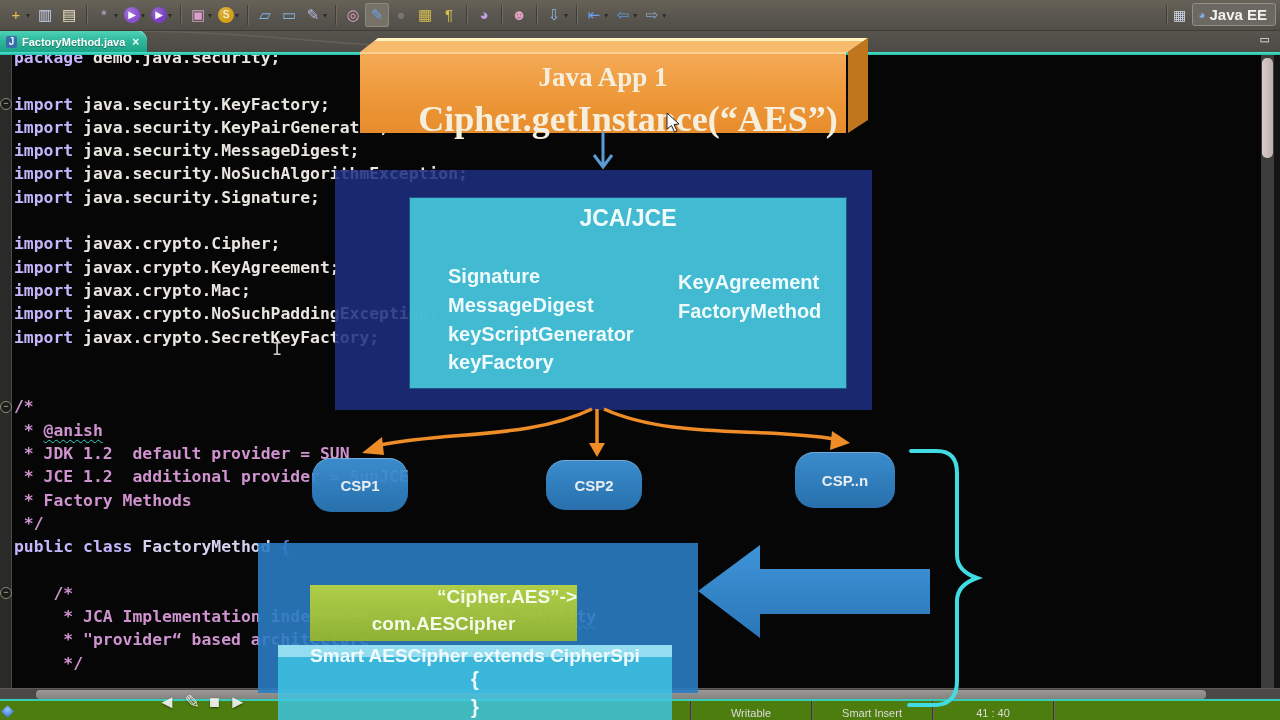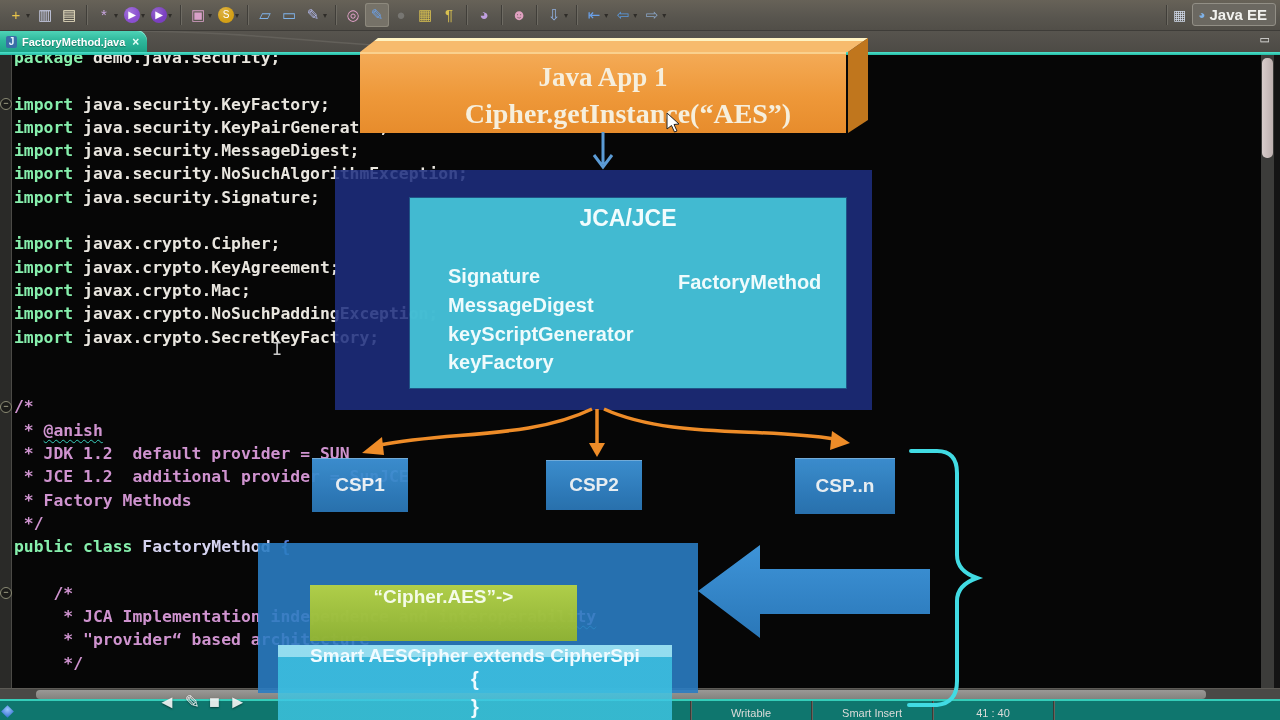--- a/index.html
+++ b/index.html
@@ -43,77 +43,77 @@
 
   
   .editor{left:0;top:30px;width:1280px;height:658px;background:#060606;z-index:1;}
   .ruler{left:0;top:42px;width:11px;height:646px;background:#2a2a28;border-right:1px solid #4b4a46;z-index:6;}
   .fold{position:absolute;left:0;width:10px;height:10px;border:1px solid #8a8a74;border-radius:50%;
     color:#cfcfae;font-size:9px;line-height:9px;text-align:center;background:#1c1c1a;}
   .code{left:14px;top:46px;z-index:5;white-space:pre;
     font-family:"DejaVu Sans Mono","Liberation Mono",monospace;
     font-size:16.4px;line-height:23.3px;font-weight:bold;}
   .cl{height:23.3px;}
-  .kw{color:#86efac;}
+  .kw{color:#c4b5fd;}
   .pl{color:#e9e6df;}
   .cm{color:#cf93cf;}
   .ty{color:#d5d3f0;}
   .br{color:#5b80d6;}
   .sq{text-decoration:underline;text-decoration-style:wavy;text-decoration-color:#39d0bd;
     text-decoration-thickness:1px;text-underline-offset:3px;}
   .ibeam{left:272px;top:339px;z-index:6;color:#c9c9c9;font-family:"DejaVu Sans Mono",monospace;
     font-size:17px;font-weight:normal;}
 
   
   .vscroll{left:1261px;top:55px;width:13px;height:633px;background:#3c3c3a;z-index:8;}
   .vthumb{left:1262px;top:58px;width:11px;height:100px;background:linear-gradient(90deg,#d8cccb,#bdb0af);
     border-radius:5px;z-index:9;}
   .vstrip{left:1274px;top:55px;width:6px;height:633px;background:#141414;z-index:8;}
   .hscroll{left:0;top:688px;width:1280px;height:13px;background:#4a4946;border-top:1px solid #5c5a55;z-index:8;}
   .hthumb{left:36px;top:690px;width:1170px;height:9px;background:linear-gradient(180deg,#9a9996,#83827e);
     border-radius:4px;z-index:9;}
 
   
   .status-teal{left:0;top:699px;width:1280px;height:2px;background:#35cdb9;z-index:10;}
-  .statusbar{left:0;top:701px;width:1280px;height:19px;background:#0f766e;z-index:10;display:flex;}
+  .statusbar{left:0;top:701px;width:1280px;height:19px;background:#4d7c0f;z-index:10;display:flex;}
   .sb-cells{position:absolute;left:690px;top:0;height:19px;display:flex;}
   .scell{width:120px;border-left:1px solid #3b3a36;box-shadow:inset 1px 0 0 #68665f;
     font-size:11px;color:#dcdcda;text-align:center;padding-top:6px;}
   .scell-end{width:40px;border-left:1px solid #3b3a36;box-shadow:inset 1px 0 0 #68665f;}
   .gem{left:3px;top:707px;width:9px;height:9px;background:radial-gradient(circle at 35% 35%,#9cc4ff,#2f6fd0);
     transform:rotate(45deg);z-index:12;}
 
   
   .overlay{left:0;top:0;width:1280px;height:720px;z-index:30;pointer-events:none;font-weight:bold;}
   .app-top{left:360px;top:38px;width:508px;height:14px;
     background:linear-gradient(180deg,#fff3c2 0 22%,#f7bb6d 22%);
     clip-path:polygon(18px 0,508px 0,488px 14px,0 14px);}
   .app-right{left:846px;top:38px;width:24px;height:96px;background:#c0761d;
     clip-path:polygon(2px 14px,22px 0,22px 82px,2px 95px);}
   .app-front{left:360px;top:52px;width:486px;height:81px;
     background:linear-gradient(180deg,#f4ab57 0%,#ee9839 55%,#e78c2c 100%);
     box-shadow:inset 0 2px 0 rgba(255,240,190,.55);}
   .app-l1{left:360px;top:62px;width:486px;text-align:center;font-family:"Liberation Serif",serif;
     font-size:27px;color:#f6efdd;}
   .app-l2{left:360px;top:98px;width:536px;text-align:center;font-family:"Liberation Serif",serif;
-    font-size:28px;color:#f6efdd;}
+    font-size:36px;color:#f6efdd;}
   .navy{left:335px;top:170px;width:537px;height:240px;background:rgba(30,46,128,0.87);}
   .cyan{left:410px;top:198px;width:436px;height:190px;background:rgba(70,198,216,0.93);
     box-shadow:0 0 0 1px rgba(40,150,170,.4);}
   .jca-title{left:410px;top:205px;width:436px;text-align:center;font-size:23px;color:#f2fcfd;}
   .jca-col{position:absolute;font-size:20px;line-height:28.8px;color:#effbfc;}
   .jitem{height:28.8px;}
   .csp{position:absolute;background:linear-gradient(180deg,#3e94d8,#2a76b6);opacity:.95;
-    color:#f4fafe;font-size:19px;display:flex;align-items:center;justify-content:center;
-    box-shadow:inset 0 1px 0 rgba(255,255,255,.3);}
+    color:#f4fafe;font-size:15px;display:flex;align-items:center;justify-content:center;
+    box-shadow:inset 0 1px 0 rgba(255,255,255,.3);border-radius:19px;}
   .provider{left:258px;top:543px;width:440px;height:150px;background:rgba(42,124,194,0.9);}
   .prov-title{left:258px;top:555px;width:380px;text-align:center;font-size:21px;color:#eaf4fb;}
   .greenhl{left:310px;top:585px;width:267px;height:56px;
     background:linear-gradient(180deg,rgba(190,216,62,.9),rgba(156,186,36,.88));}
-  .hl-l1{left:310px;top:586px;width:267px;text-align:center;font-size:19px;color:#f4fbe8;}
+  .hl-l1{left:310px;top:586px;width:267px;text-align:right;font-size:19px;color:#f4fbe8;}
   .hl-l2{left:310px;top:613px;width:267px;text-align:center;font-size:19px;color:#f4fbe8;}
   .spi{left:278px;top:645px;width:394px;height:75px;
     background:linear-gradient(180deg,rgba(160,232,246,.9) 0 16%,rgba(62,198,228,.82) 16%);}
   .spi-l1{left:278px;top:645px;width:394px;text-align:center;font-size:19px;color:#f0fbff;}
   .spi-open{left:278px;top:668px;width:394px;text-align:center;font-size:20px;color:#f0fbff;}
   .spi-close{left:278px;top:696px;width:394px;text-align:center;font-size:20px;color:#f0fbff;}
   .bigarrow{left:698px;top:545px;width:232px;height:93px;
     background:linear-gradient(180deg,#3e94d8,#2a77b8);
     clip-path:polygon(0 46px,62px 0,62px 24px,232px 24px,232px 69px,62px 69px,62px 93px);}
   .pctrl{left:158px;top:688px;height:28px;display:flex;align-items:center;gap:9px;z-index:40;}
@@ -276,43 +276,45 @@
     <div class="abs navy"></div>
     <div class="abs cyan"></div>
     <div class="abs jca-title">JCA/JCE</div>
     <div class="abs jca-col" style="left:448px;top:262px;" id="jca-left">
         <div class="jitem">Signature</div>
         <div class="jitem">MessageDigest</div>
         <div class="jitem">keyScriptGenerator</div>
         <div class="jitem">keyFactory</div>
       </div>
     <div class="abs jca-col" style="left:678px;top:268px;" id="jca-right">
+        <div class="jitem">KeyAgreement</div>
         <div class="jitem">FactoryMethod</div>
       </div>
 
     <svg class="abs" style="left:300px;top:403px;" width="600" height="62">
       <path d="M292,6 C230,36 150,28 80,42" stroke="#ee8c28" stroke-width="3.5" fill="none"></path>
       <polygon points="62,50 82,34 84,52" fill="#ee8c28"></polygon>
       <path d="M297,6 V40" stroke="#ee8c28" stroke-width="3.5" fill="none"></path>
       <polygon points="289,40 305,40 297,54" fill="#ee8c28"></polygon>
       <path d="M304,6 C370,36 460,24 534,36" stroke="#ee8c28" stroke-width="3.5" fill="none"></path>
       <polygon points="550,40 532,28 530,47" fill="#ee8c28"></polygon>
     </svg>
 
     <div class="abs csp" style="left:312px;top:458px;width:96px;height:54px;">CSP1</div>
     <div class="abs csp" style="left:546px;top:460px;width:96px;height:50px;">CSP2</div>
-    <div class="abs csp" style="left:795px;top:452px;width:100px;height:56px;margin-top:6px;">CSP..n</div>
+    <div class="abs csp" style="left:795px;top:452px;width:100px;height:56px;">CSP..n</div>
 
     <svg class="abs" style="left:893px;top:443px;" width="100" height="277">
       <path d="M18,8 H44 Q64,8 64,30 V112 Q64,128 84,135 Q64,142 64,158 V238 Q64,260 44,262 H16" stroke="#41dbe3" stroke-width="4" fill="none" stroke-linecap="round"></path>
     </svg>
 
     <div class="abs provider"></div>
     <div class="abs greenhl"></div>
     <div class="abs hl-l1">“Cipher.AES”-&gt;</div>
+    <div class="abs hl-l2">com.AESCipher</div>
 
     <div class="abs spi"></div>
     <div class="abs spi-l1">Smart AESCipher extends CipherSpi</div>
     <div class="abs spi-open">{</div>
     <div class="abs spi-close">}</div>
 
     <div class="abs bigarrow"></div>
 
     <svg class="abs" style="left:666px;top:112px;" width="16" height="22">
       <path d="M1,1 L1,17 L5.5,13.5 L8.5,20 L11,19 L8,12.5 L13,12 Z" fill="#fff" stroke="#222" stroke-width="1"></path>

